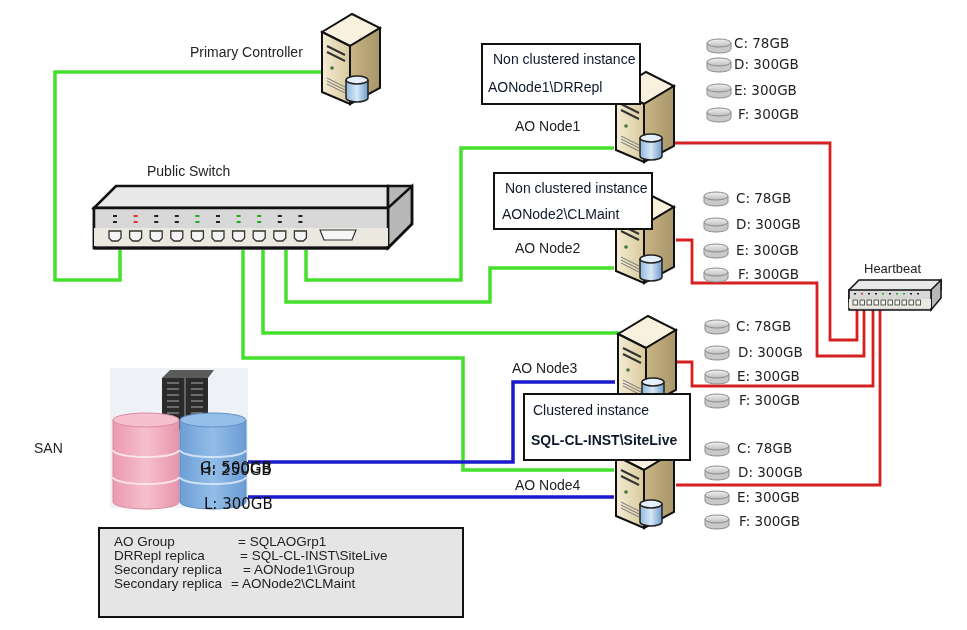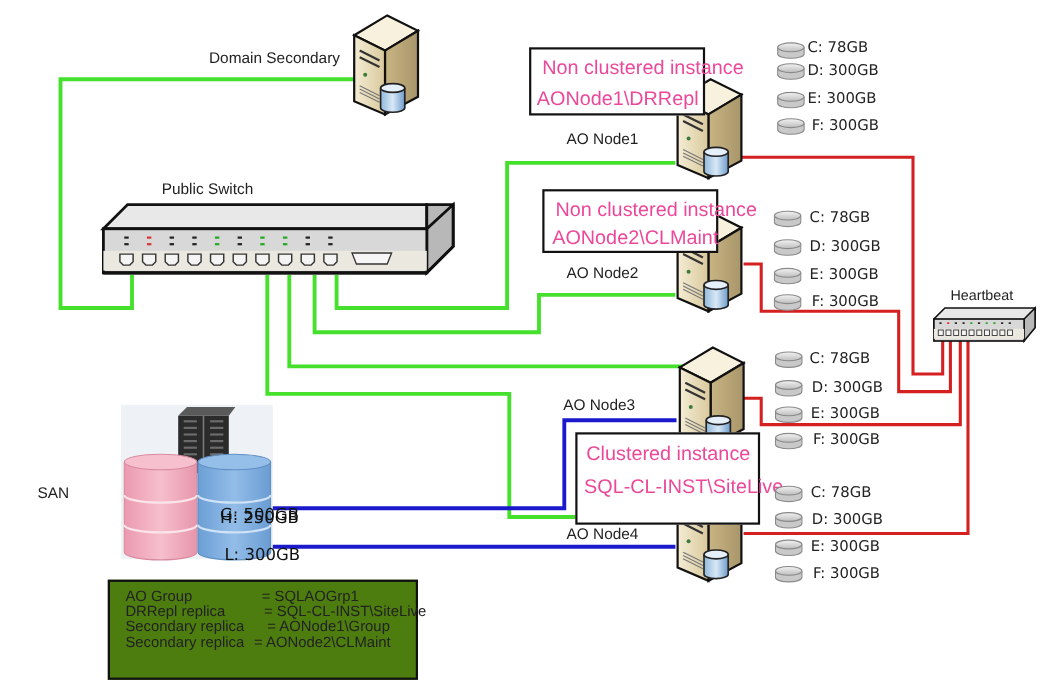--- a/index.html
+++ b/index.html
@@ -1,27 +1,27 @@
 <!DOCTYPE html>
 <html><head>
 <meta charset="utf-8">
 <style>
   html, body { margin: 0; padding: 0; background: #ffffff; }
   body { width: 967px; height: 630px; position: relative; overflow: hidden;
          font-family: "Liberation Sans", sans-serif; color: #222; }
   #canvas { position: absolute; left: 0; top: 0; }
   .lbl { position: absolute; font-size: 14px; color: #222; white-space: nowrap; }
   .box { position: absolute; background: #fff; border: 2px solid #111; box-sizing: border-box; }
-  .box .l1, .box .l2 { position: absolute; left: 10px; font-size: 18px; white-space: nowrap; color: #ec4899; }
+  .box .l1, .box .l2 { position: absolute; left: 10px; font-size: 14px; white-space: nowrap; color: #0f172a; }
   .disk-list { position: absolute; }
   .disk-row { position: relative; height: 24px; }
   .disk-row .dlabel { position: absolute; left: 28px; top: 2px; font-family: "DejaVu Sans", sans-serif; font-size: 13.5px; color: #222; white-space: nowrap; }
   .disk-row svg { position: absolute; left: 0; top: 3px; }
   .san-vol { position: absolute; font-family: "DejaVu Sans", sans-serif; font-size: 15px; color: #111; white-space: nowrap; }
-  .ao-box { position: absolute; left: 98px; top: 527px; width: 282px; height: 91px; border: 2px solid #111; box-sizing: border-box; background: #4d7c0f; }
+  .ao-box { position: absolute; left: 98px; top: 527px; width: 366px; height: 91px; border: 2px solid #111; box-sizing: border-box; background: #e5e5e5; }
   .ao-row { position: absolute; left: 14px; font-size: 13.5px; line-height: 14px; white-space: nowrap; color: #222; }
   .ao-row .k { position: absolute; left: 0; }
   .ao-row .v { position: absolute; white-space: nowrap; }
 </style>
 </head>
 <body>
 
 <svg id="canvas" width="967" height="630" viewBox="0 0 967 630">
   <defs>
     <linearGradient id="srvFront" x1="0" y1="0" x2="1" y2="0">
@@ -219,21 +219,21 @@
 
     <g>
       <path d="M180,420 L180,502 A33,7 0 0 0 246,502 L246,420" fill="url(#blueCyl)" stroke="#5f8fc4" stroke-width="1"></path>
       <ellipse cx="213" cy="420" rx="33" ry="7" fill="#95bee8" stroke="#5f8fc4"></ellipse>
       <path d="M180,450 A33,7 0 0 0 246,450" fill="none" stroke="#cfe2f6" stroke-width="2"></path>
       <path d="M180,477 A33,7 0 0 0 246,477" fill="none" stroke="#cfe2f6" stroke-width="2"></path>
     </g>
   </g>
 </svg>
 
-<div class="lbl" style="left:190px; top:44px;">Domain Secondary</div>
+<div class="lbl" style="left:190px; top:44px;">Primary Controller</div>
 <div class="lbl" style="left:147px; top:163px;">Public Switch</div>
 <div class="lbl" style="left:864px; top:261px; font-size:13px;">Heartbeat</div>
 <div class="lbl" style="left:34px; top:440px;">SAN</div>
 
 <div class="san-vol" style="left:200px; top:427px;margin-top:32px;">G: 500GB</div>
 <div class="san-vol" style="left:200px; top:461px;">H: 250GB</div>
 <div class="san-vol" style="left:204px; top:495px;">L: 300GB</div>
 
 <div class="lbl" style="left:515px; top:118px;">AO Node1</div>
 <div class="lbl" style="left:515px; top:240px;text-align:right;">AO Node2</div>
@@ -241,23 +241,23 @@
 <div class="lbl" style="left:515px; top:477px;">AO Node4</div>
 
 <div class="box" style="left:481px; top:43px; width:160px; height:62px;">
   <span class="l1" style="top:6px;">Non clustered instance</span>
   <span class="l2" style="top:34px; left:5px;">AONode1\DRRepl</span>
 </div>
 <div class="box" style="left:493px; top:172px; width:160px; height:58px;">
   <span class="l1" style="top:6px;">Non clustered instance</span>
   <span class="l2" style="top:32px; left:7px;">AONode2\CLMaint</span>
 </div>
-<div class="box" style="left:523px; top:393px; width:168px; height:84px;">
+<div class="box" style="left:523px; top:393px; width:168px; height:68px;">
   <span class="l1" style="top:7px; left:8px;">Clustered instance</span>
-  <span class="l2" style="top:37px; left:6px;">SQL-CL-INST\SiteLive</span>
+  <span class="l2" style="top:37px; left:6px;font-weight:bold;">SQL-CL-INST\SiteLive</span>
 </div>
 
 <div class="disk-list" style="left:706px; top:35px;">
   <div class="disk-row" style="height:19px;">
       <svg width="26" height="16">
         <use href="#diskSym"></use>
       </svg>
       <span class="dlabel" style="top:0px;">C: 78GB</span>
     </div>
   <div class="disk-row" style="height:26px;">

